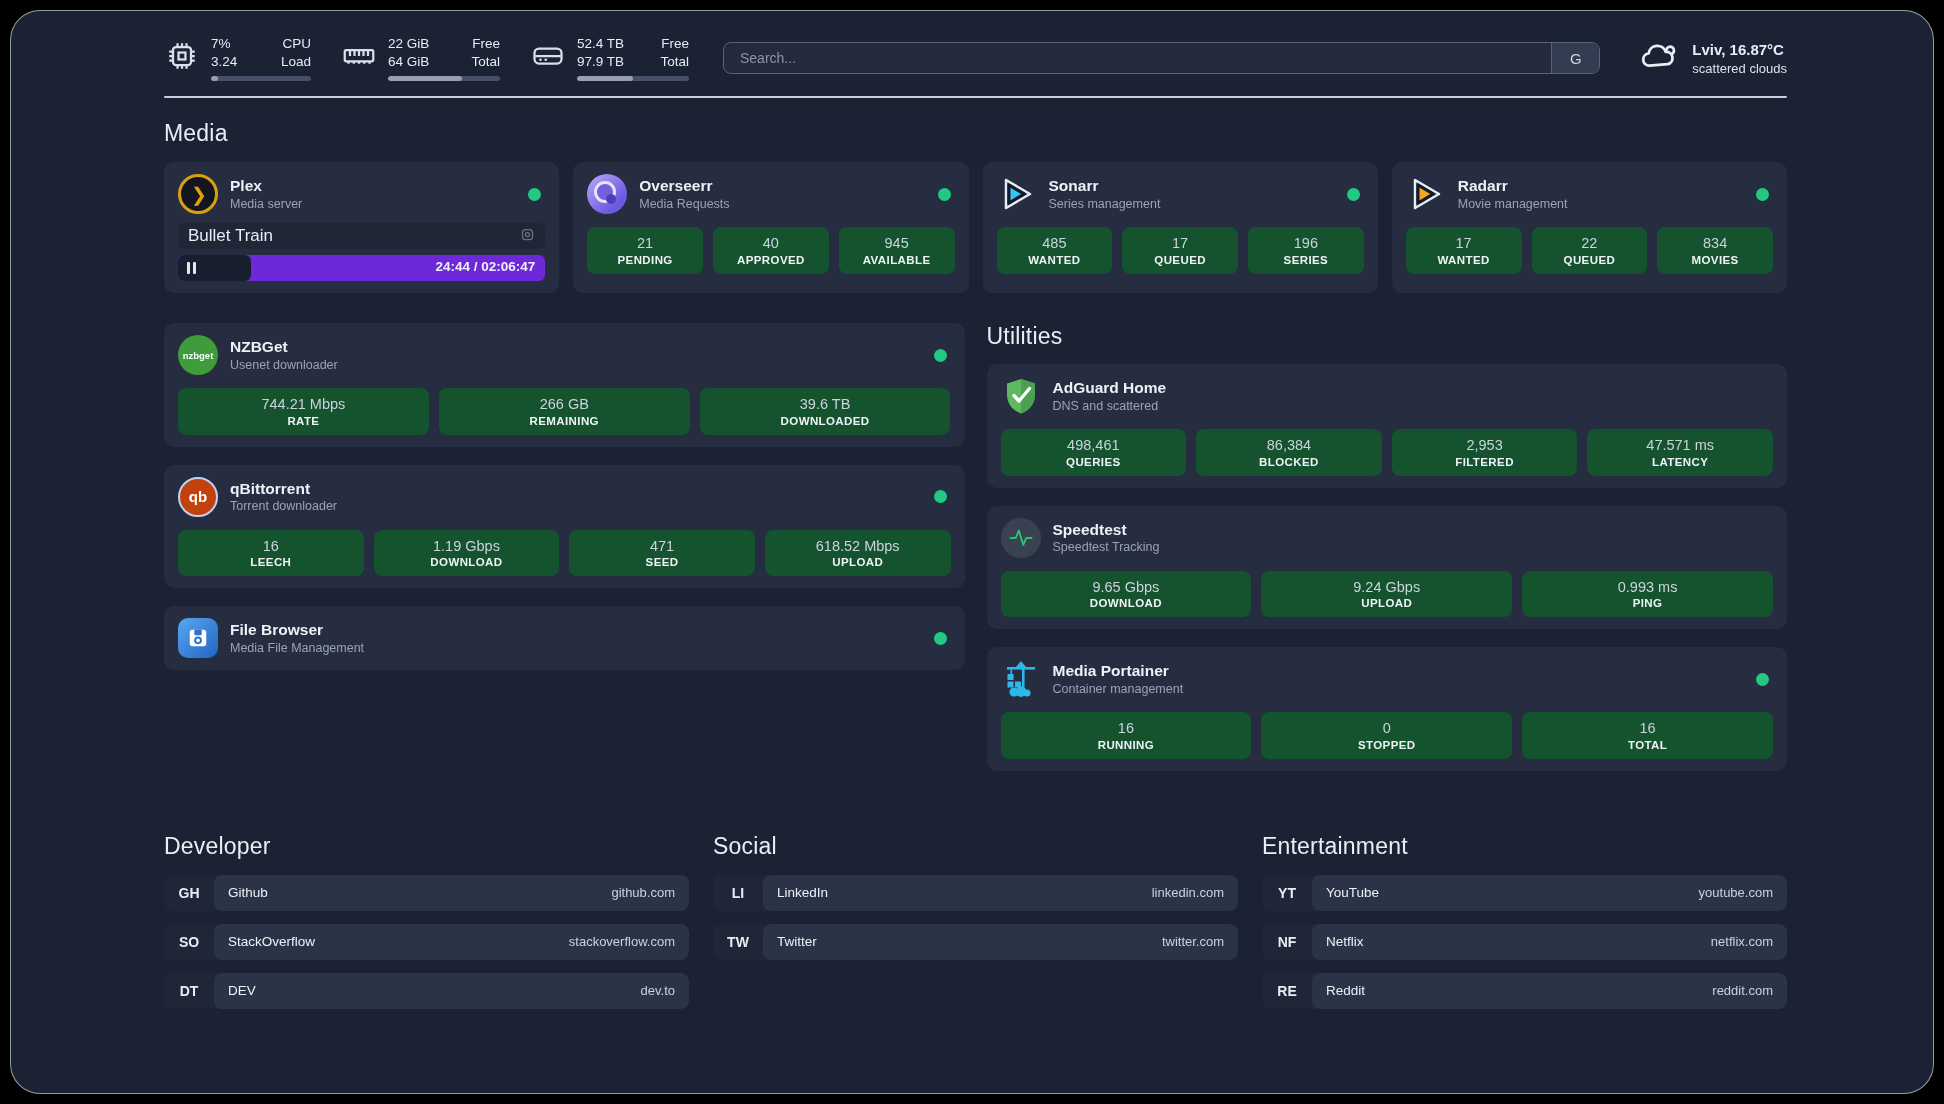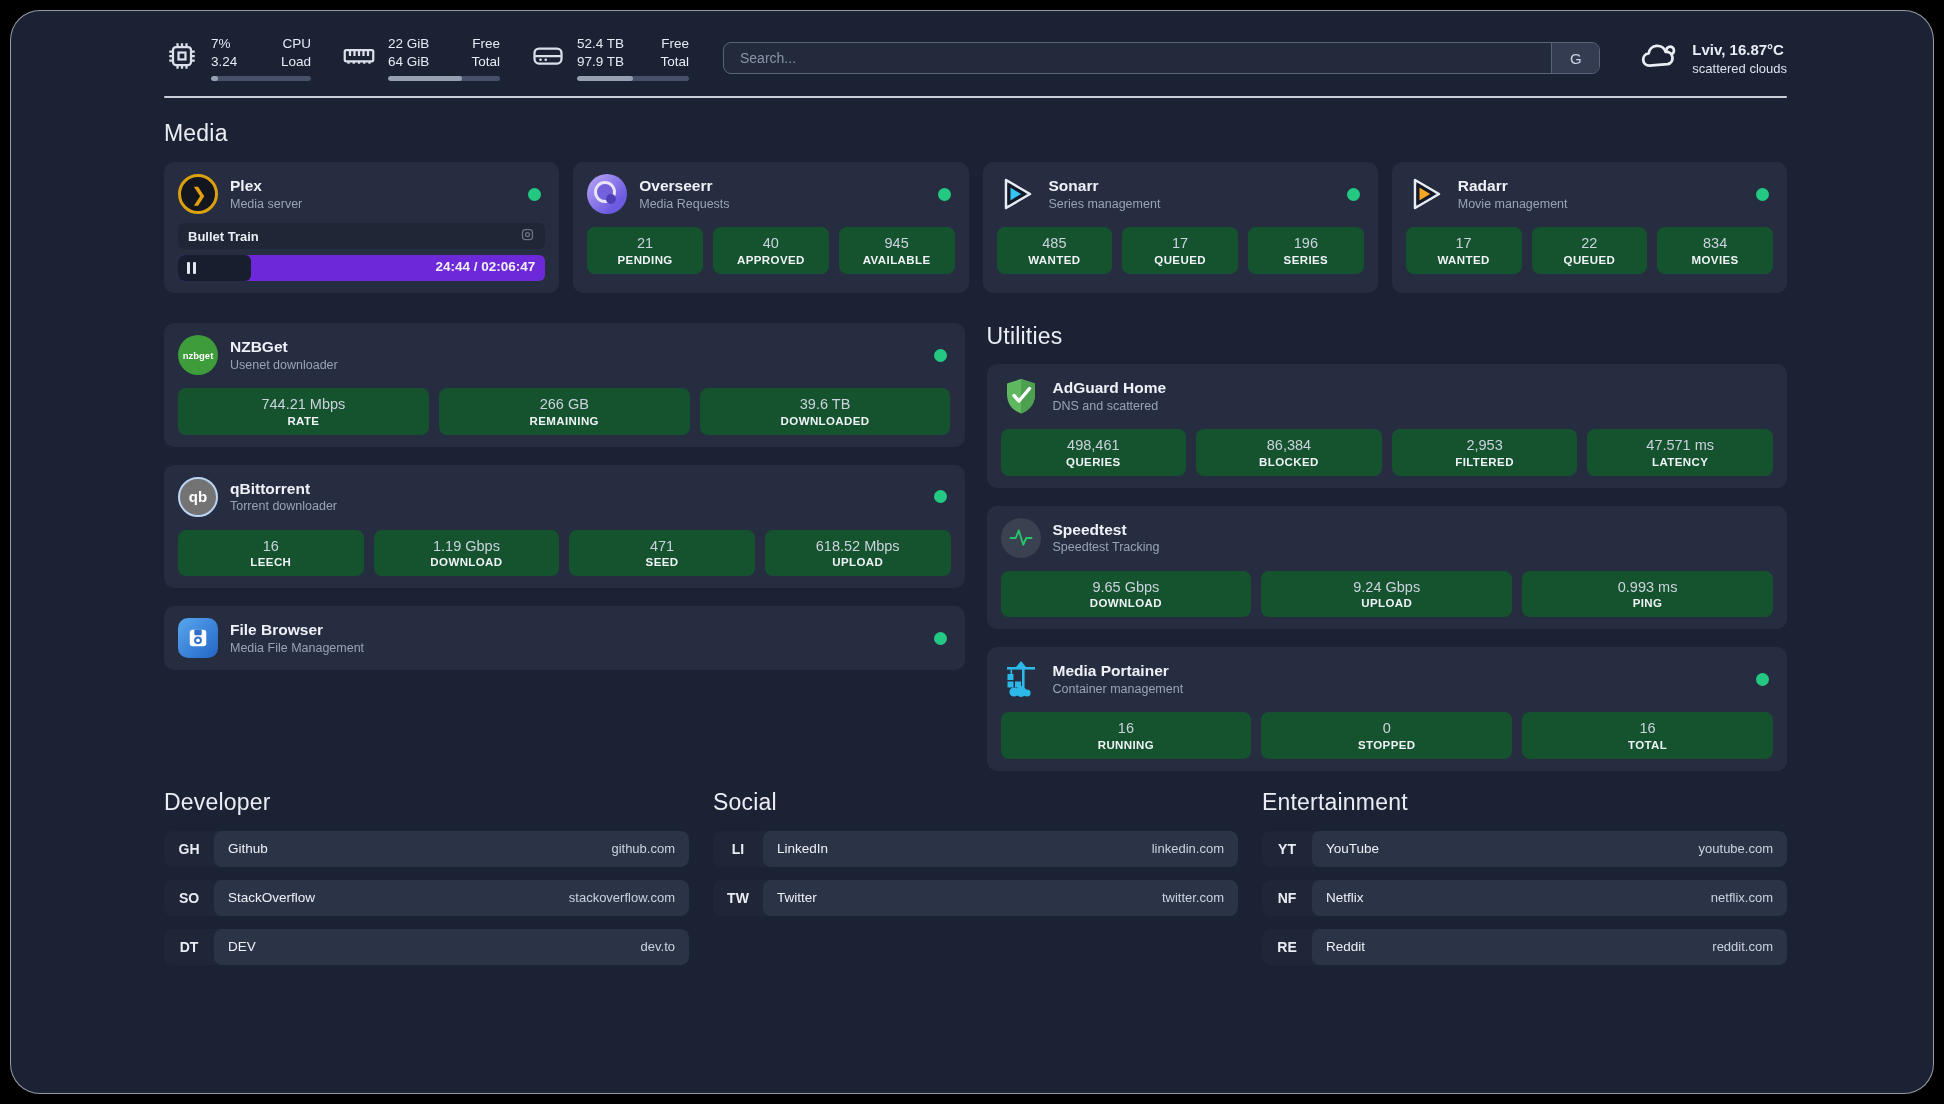--- a/index.html
+++ b/index.html
@@ -53,36 +53,36 @@
   .dot { margin-left:auto; margin-right:4px; width:13px; height:13px; border-radius:50%;
          background:#23c983; flex:0 0 auto; }
   .tiles { display:flex; gap:10px; margin-top:13px; }
   .tile { flex:1; background:#14532d; border-radius:8px; text-align:center; padding:7px 4px 8px; }
   .tile-v { font-size:14.5px; color:#ccd3df; line-height:1.35; }
   .tile-l { font-size:11.5px; font-weight:700; color:#f0f3f8; letter-spacing:.4px; }
 
   
   .np-title { margin-top:9px; background:#1f2736; border-radius:6px; height:26px;
               display:flex; align-items:center; padding:0 10px; }
-  .np-name { font-size:13px; font-weight:700; color:#e9edf4; }
+  .np-name { font-size:17px; font-weight:400; color:#e9edf4; }
   .np-cam { margin-left:auto; opacity:.55; }
   .np-bar { margin-top:6px; position:relative; background:#6d28d9; border-radius:6px;
             height:26px; overflow:hidden;text-decoration:underline; }
   .np-fill { position:absolute; left:0; top:0; bottom:0; background:#171e2e; border-radius:6px; }
   .np-pause { position:absolute; left:9px; top:7px; display:flex; gap:3px; }
   .np-pause span { width:3px; height:12px; background:#e3e7ef; border-radius:1px; }
   .np-time { position:absolute; right:10px; top:4px; font-size:13.5px; font-weight:700;
              color:#eef1f7; }
 
   .cols { display:grid; grid-template-columns:1fr 1fr; gap:22px; margin-top:30px; }
   .col h2 { margin-bottom:14px; }
   .col .card { margin-bottom:18px; }
 
   
-  .links { display:grid; grid-template-columns:1fr 1fr 1fr; gap:24px; }
+  .links { display:grid; grid-template-columns:1fr 1fr 1fr; gap:24px; margin-top:44px; }
   .links h2 { margin-bottom:15px; }
   .bm { display:flex; align-items:stretch; height:36px; background:#1f2637;
         border-radius:8px; margin-bottom:13px; overflow:hidden; cursor:pointer; }
   .bm-abbr { width:50px; display:flex; align-items:center; justify-content:center;
              font-size:14px; font-weight:700; color:#e9edf3; flex:0 0 auto; }
   .bm-main { flex:1; background:#2b3347; border-radius:8px; display:flex; align-items:center;
              padding:0 14px; }
   .bm-name { font-size:13.5px; color:#eef1f7; }
   .bm-url { margin-left:auto; font-size:13px; color:#ccd2dd; }
 
@@ -92,21 +92,21 @@
   .ic-plex span { color:#e5a00d; font-size:19px; font-weight:700; line-height:1; margin-left:2px; }
   .ic-overseerr { width:40px; height:40px; border-radius:50%;
                   background:linear-gradient(135deg,#b3a0f6 8%,#6c5ae0 75%); position:relative; }
   .ic-overseerr .eye { position:absolute; left:7px; top:7px; width:22px; height:22px;
                        border-radius:50%; border:3.5px solid #e9e4fc; background:#7261da; }
   .ic-overseerr .pupil { position:absolute; left:9px; top:10px; width:10px; height:10px;
                          border-radius:50%; background:#4e3fb8; }
   .ic-nzbget { width:40px; height:40px; border-radius:50%; background:#3e9c3a; display:flex;
                align-items:center; justify-content:center; color:#fff; font-size:9.5px;
                font-weight:700; }
-  .ic-qb { width:40px; height:40px; border-radius:50%; background:#737373;
+  .ic-qb { width:40px; height:40px; border-radius:50%; background:#c2410c;
            border:2px solid #bcd4f2; display:flex; align-items:center; justify-content:center;
            color:#fff; font-size:15px; font-weight:700; }
   .ic-speedtest { width:40px; height:40px; border-radius:50%; background:#3a4150;
                   display:flex; align-items:center; justify-content:center; }
   .ic-fb { width:40px; height:40px; border-radius:10px;
            background:linear-gradient(135deg,#58a7ee,#2265c6); display:flex;
            align-items:center; justify-content:center; }
 </style>
 </head>
 <body>

